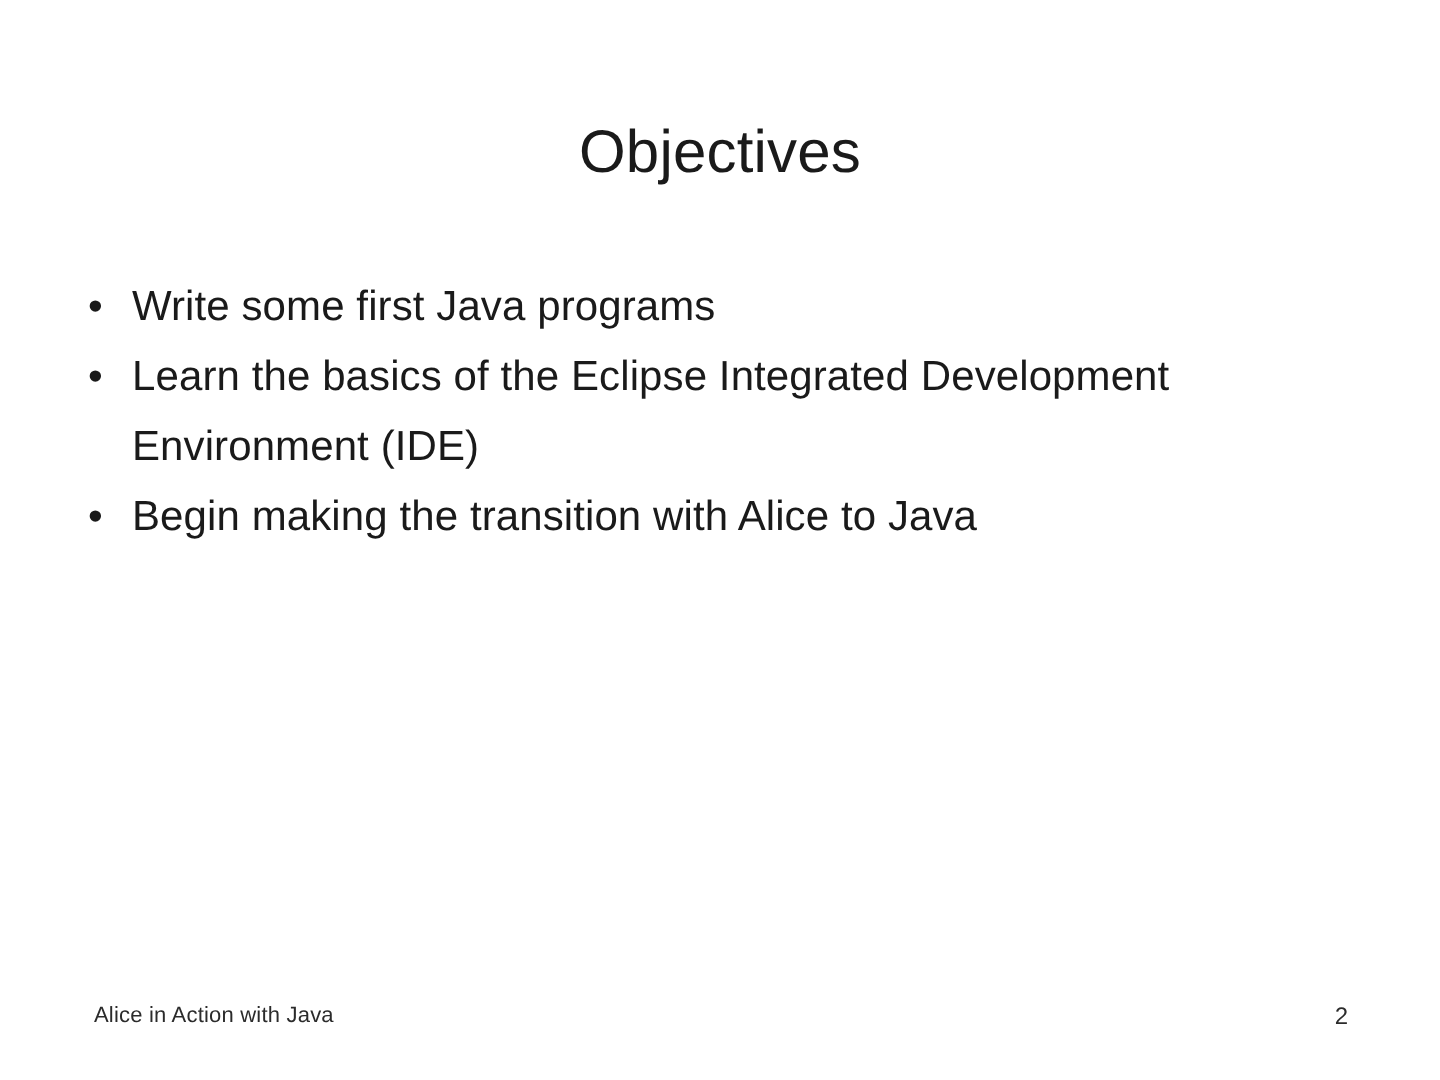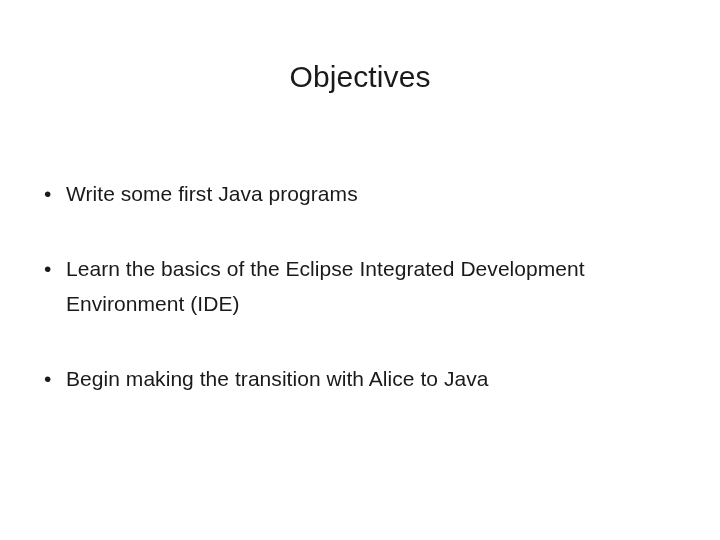--- a/index.html
+++ b/index.html
@@ -57,21 +57,20 @@
     left: 8px;
     top: 0;
     width: 14px;
     font-size: 21px;
     line-height: 35px;
     color: #1a1a1a;
     text-align: left;
   }
   .bullet-text {
     display: block;
-    margin-top: 40px;
   }
   .footer {
     position: absolute;
     left: 0;
     top: 500px;
     width: 720px;
     height: 20px;
   }
   .footer-note {
     position: absolute;
@@ -113,14 +112,18 @@
       </li>
 
       <li class="bullet-item">
         <span class="bullet-marker">•</span>
         <span class="bullet-text">Begin making the transition with Alice to Java</span>
       </li>
 
     </ul>
   </div>
 
+  <div class="footer">
+    <div class="footer-note">Alice in Action with Java</div>
+    <div class="footer-page-number">2</div>
+  </div>
 
 </div>
 
 </body></html>

